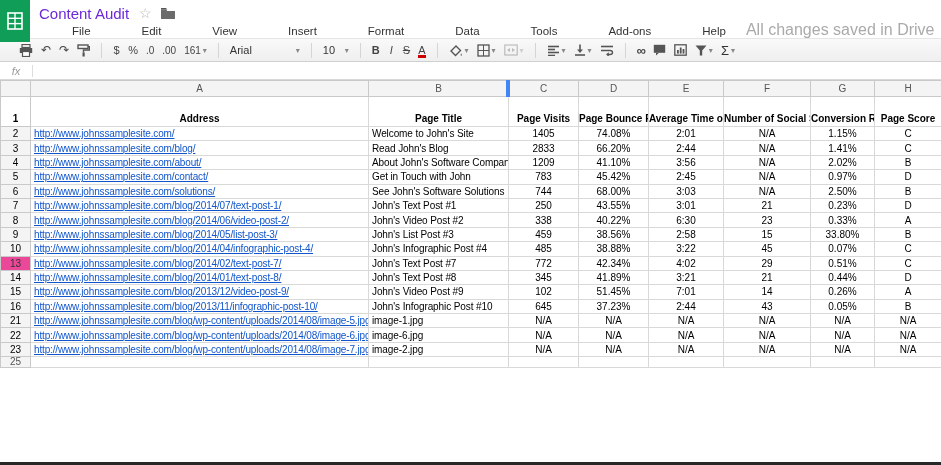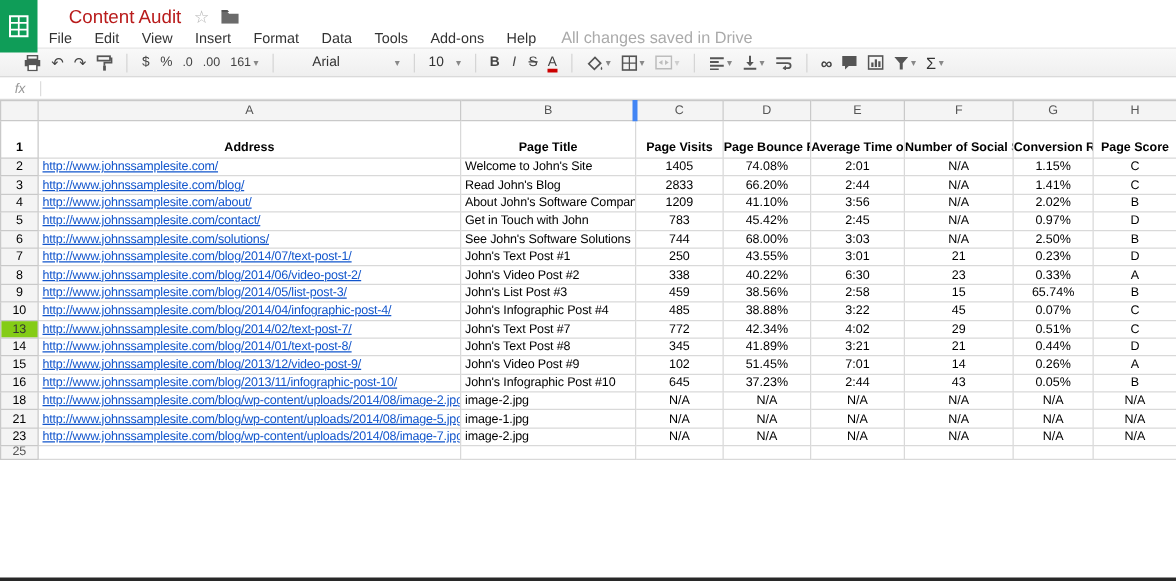--- a/index.html
+++ b/index.html
@@ -8,26 +8,26 @@
     position: relative; overflow: hidden; background: #fff;
     font-family: "Liberation Sans", sans-serif;
   }
   
   .logo {
     position: absolute; top: 0; left: 0; width: 30px; height: 42px;
     background: #0f9d58; z-index: 6; display: flex; align-items: center; justify-content: center;
   }
   .titlebar { position: absolute; top: 0; left: 30px; right: 0; height: 38px; background: #fff; }
   .doc-title-row { display: flex; align-items: center; height: 21px; padding: 5px 0 0 9px; }
-  .doc-title { font-size: 15px; color: #b91c1c; margin-left: 16px; }
+  .doc-title { font-size: 15px; color: #6d28d9; }
   .star { color: #b5b5b5; font-size: 14px; margin-left: 10px; line-height: 1; }
   .folder { margin-left: 9px; display: inline-flex; }
   .menu-row { display: flex; align-items: center; height: 17px; padding-left: 9px; }
-  .menu-item { font-size: 11.5px; color: #333; margin-right: 18px; cursor: default; }
-  .status { font-size: 13px; color: #aaa; margin-left: 2px; }
+  .menu-item { font-size: 11.5px; color: #333; margin-right: 18px; cursor: default; margin-left: 33px; }
+  .status { font-size: 16px; color: #aaa; margin-left: 2px; }
   
   .toolbar {
     position: absolute; top: 38px; left: 0; width: 941px; height: 24px;
     background: linear-gradient(#f9f9f9, #efefef);
     border-top: 1px solid #e5e5e5; border-bottom: 1px solid #d0d0d0;
     display: flex; align-items: center; padding-left: 10px; z-index: 5;
   }
   .tb-group { display: flex; align-items: center; padding: 0 5px; }
   .tb-sep { width: 1px; height: 15px; background: #d5d5d5; margin: 0 2px; }
   .tb-btn {
@@ -36,21 +36,21 @@
   }
   .tb-btn.bold { font-weight: bold; }
   .tb-btn.italic { font-style: italic; }
   .tb-btn.strike { text-decoration: line-through; }
   .tb-btn.small { font-size: 10px; }
   .tb-btn .underbar { position: absolute; left: 4px; right: 4px; bottom: 1px; height: 3px; }
   .red-bar { background: #cc0000; }
   .dd { font-size: 8px; color: #888; margin-left: 2px; }
   .tb-select { display: inline-flex; align-items: center; justify-content: space-between;
     height: 18px; padding: 0 4px; font-size: 11px; color: #333; }
-  .tb-select.font { width: 78px; margin-left: 20px; }
+  .tb-select.font { width: 78px; }
   .tb-select.size { width: 34px; }
   .disabled { opacity: 0.35; }
   .arrows { font-size: 12px; color: #444; }
   .sigma { font-size: 13px; color: #333; }
   .linkglyph { font-size: 13px; font-weight: bold; color: #444; letter-spacing: -1px; }
   
   .formula-bar {
     position: absolute; top: 62px; left: 0; width: 941px; height: 18px; background: #fff;
     border-bottom: 1px solid #d9d9d9; display: flex; align-items: center; z-index: 5;
   }
@@ -62,21 +62,21 @@
   table { border-collapse: collapse; table-layout: fixed; width: 941px; }
   td { border: 1px solid #d9d9d9; overflow: hidden; white-space: nowrap; }
   tr.col-letters td {
     background: #f4f4f4; border-color: #c9c9c9; color: #555;
     font-size: 10px; text-align: center; height: 16px; line-height: 14px;
   }
   td.rh {
     background: #f4f4f4; border-color: #c9c9c9; color: #555;
     font-size: 10px; text-align: center;
   }
-  tr.sel td.rh { background: #84cc16; color: #333; }
+  tr.sel td.rh { background: #ec4899; color: #333; }
   tr.hdr { height: 30px; }
   tr.hdr td { font-size: 10px; font-weight: bold; color: #000; text-align: center;
     vertical-align: bottom; line-height: 11px; padding-bottom: 2px; background: #fff; }
   tr.data { height: 14.4px; }
   tr.data td { font-size: 10px; color: #000; line-height: 13px; }
   td.ca { text-align: left; padding: 0 3px; font-size: 9.5px; letter-spacing: -0.15px; }
   .lnk { color: #1155cc; text-decoration: underline; cursor: pointer; }
   td.cb { text-align: left; padding: 0 3px; font-size: 9.6px; letter-spacing: -0.1px; }
   td.cc { text-align: center; }
   tr.partial { height: 6px; }
@@ -374,21 +374,21 @@
           <td class="cc">A</td>
         </tr>
         <tr class="data">
           <td class="rh">9</td>
           <td class="ca"><span class="lnk">http://www.johnssamplesite.com/blog/2014/05/list-post-3/</span></td>
           <td class="cb">John's List Post #3</td>
           <td class="cc">459</td>
           <td class="cc">38.56%</td>
           <td class="cc">2:58</td>
           <td class="cc">15</td>
-          <td class="cc">65.74%</td>
+          <td class="cc">33.80%</td>
           <td class="cc">B</td>
         </tr>
         <tr class="data">
           <td class="rh">10</td>
           <td class="ca"><span class="lnk">http://www.johnssamplesite.com/blog/2014/04/infographic-post-4/</span></td>
           <td class="cb">John's Infographic Post #4</td>
           <td class="cc">485</td>
           <td class="cc">38.88%</td>
           <td class="cc">3:22</td>
           <td class="cc">45</td>
@@ -433,42 +433,42 @@
           <td class="ca"><span class="lnk">http://www.johnssamplesite.com/blog/2013/11/infographic-post-10/</span></td>
           <td class="cb">John's Infographic Post #10</td>
           <td class="cc">645</td>
           <td class="cc">37.23%</td>
           <td class="cc">2:44</td>
           <td class="cc">43</td>
           <td class="cc">0.05%</td>
           <td class="cc">B</td>
         </tr>
         <tr class="data">
-          <td class="rh">18</td>
-          <td class="ca"><span class="lnk">http://www.johnssamplesite.com/blog/wp-content/uploads/2014/08/image-2.jpg</span></td>
-          <td class="cb">image-2.jpg</td>
-          <td class="cc">N/A</td>
-          <td class="cc">N/A</td>
-          <td class="cc">N/A</td>
-          <td class="cc">N/A</td>
-          <td class="cc">N/A</td>
-          <td class="cc">N/A</td>
-        </tr>
-        <tr class="data">
           <td class="rh">21</td>
           <td class="ca"><span class="lnk">http://www.johnssamplesite.com/blog/wp-content/uploads/2014/08/image-5.jpg</span></td>
           <td class="cb">image-1.jpg</td>
           <td class="cc">N/A</td>
           <td class="cc">N/A</td>
           <td class="cc">N/A</td>
           <td class="cc">N/A</td>
           <td class="cc">N/A</td>
           <td class="cc">N/A</td>
         </tr>
         <tr class="data">
+          <td class="rh">22</td>
+          <td class="ca"><span class="lnk">http://www.johnssamplesite.com/blog/wp-content/uploads/2014/08/image-6.jpg</span></td>
+          <td class="cb">image-6.jpg</td>
+          <td class="cc">N/A</td>
+          <td class="cc">N/A</td>
+          <td class="cc">N/A</td>
+          <td class="cc">N/A</td>
+          <td class="cc">N/A</td>
+          <td class="cc">N/A</td>
+        </tr>
+        <tr class="data">
           <td class="rh">23</td>
           <td class="ca"><span class="lnk">http://www.johnssamplesite.com/blog/wp-content/uploads/2014/08/image-7.jpg</span></td>
           <td class="cb">image-2.jpg</td>
           <td class="cc">N/A</td>
           <td class="cc">N/A</td>
           <td class="cc">N/A</td>
           <td class="cc">N/A</td>
           <td class="cc">N/A</td>
           <td class="cc">N/A</td>
         </tr>

